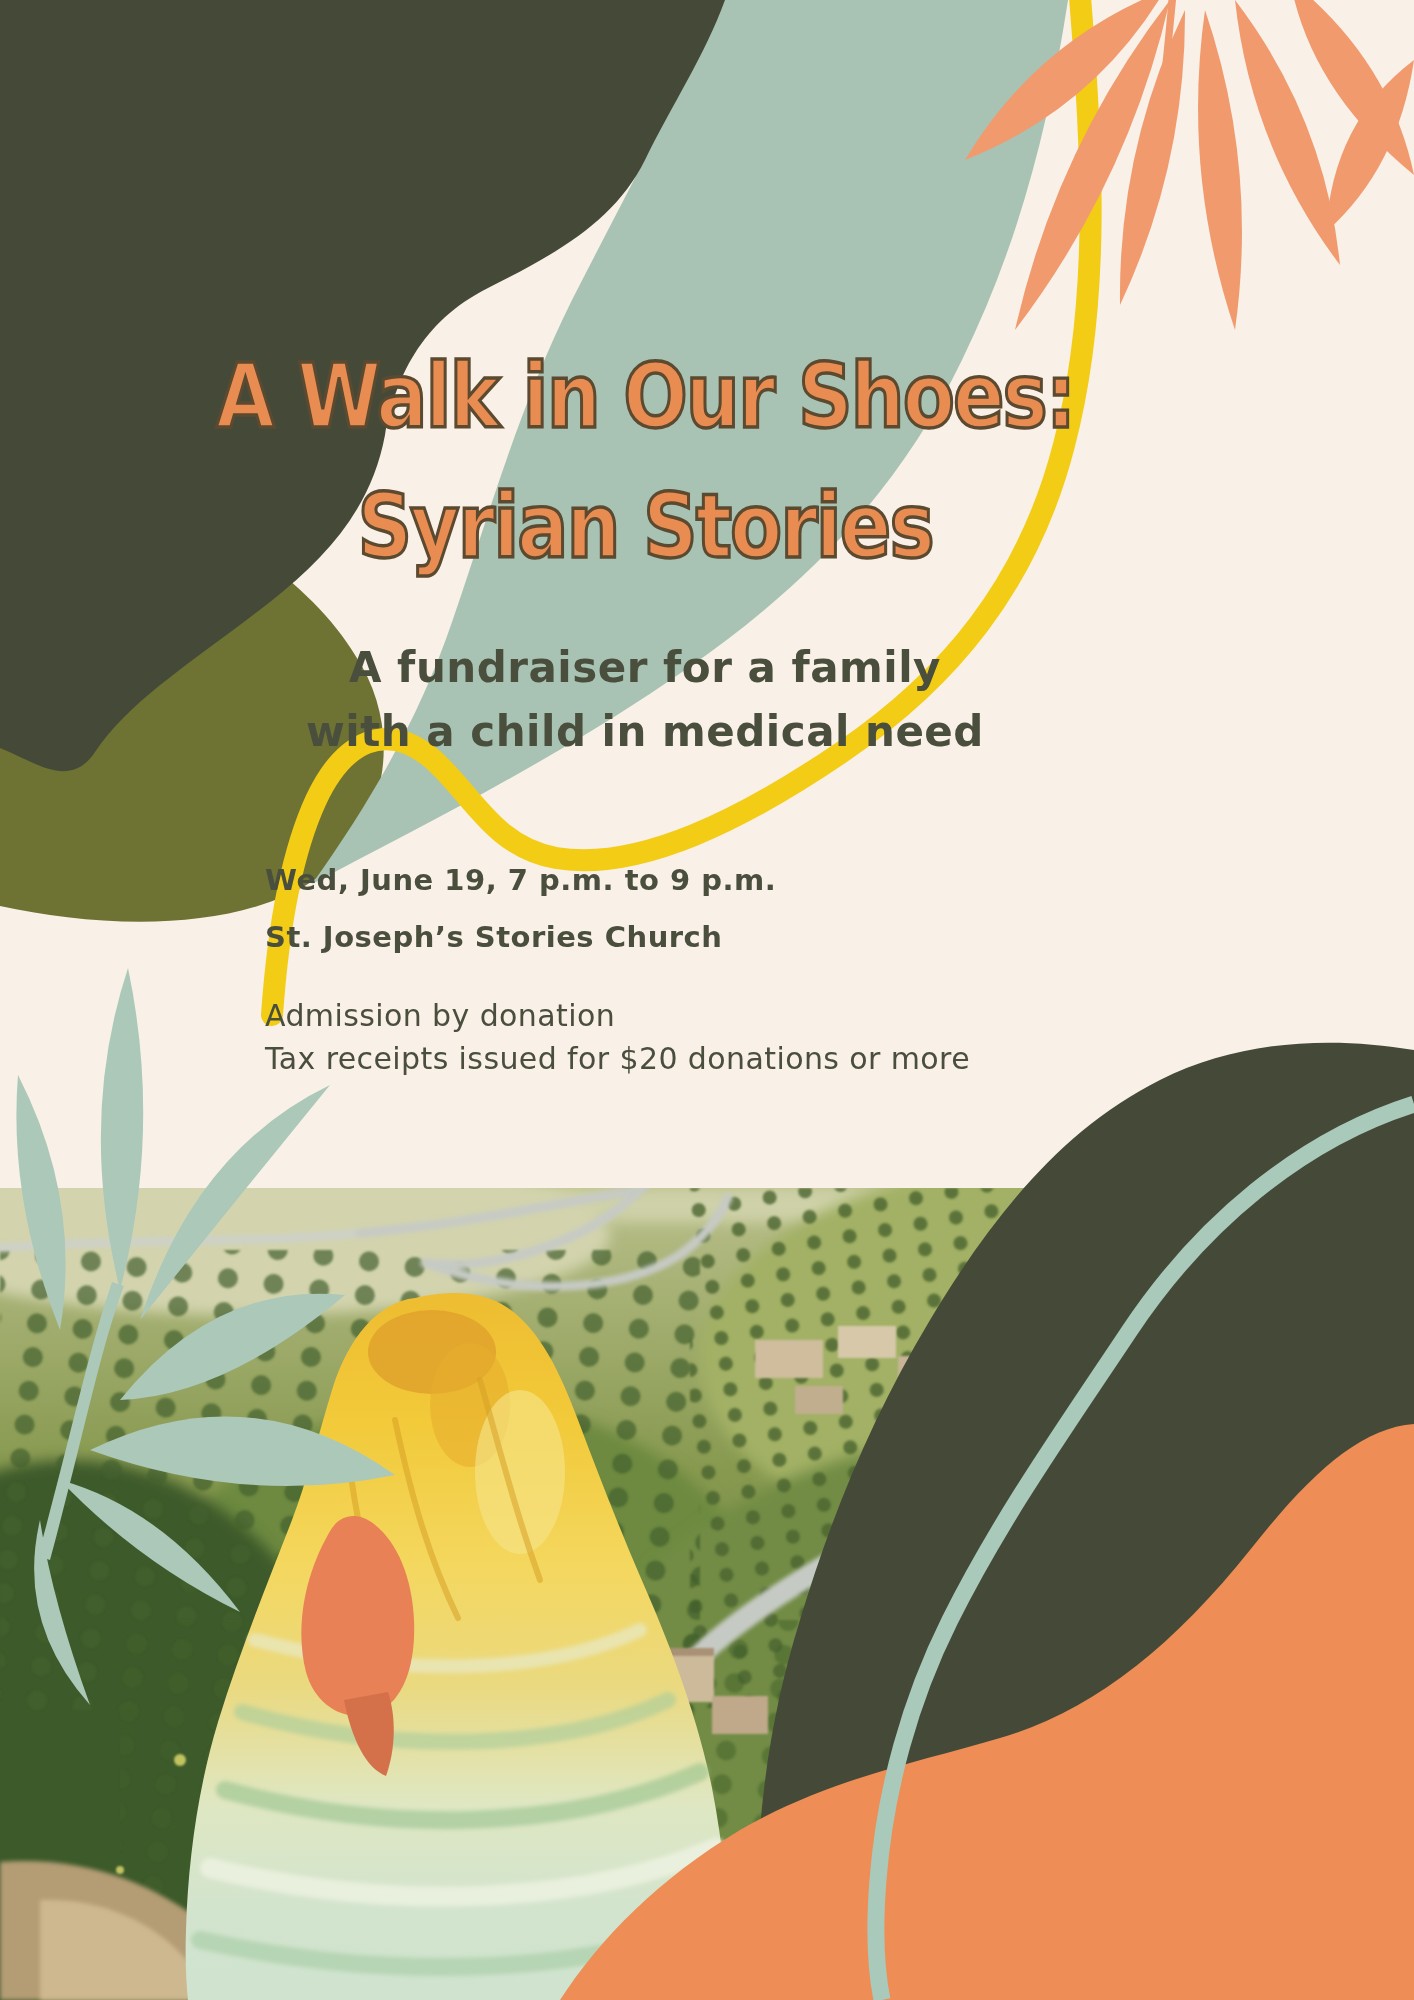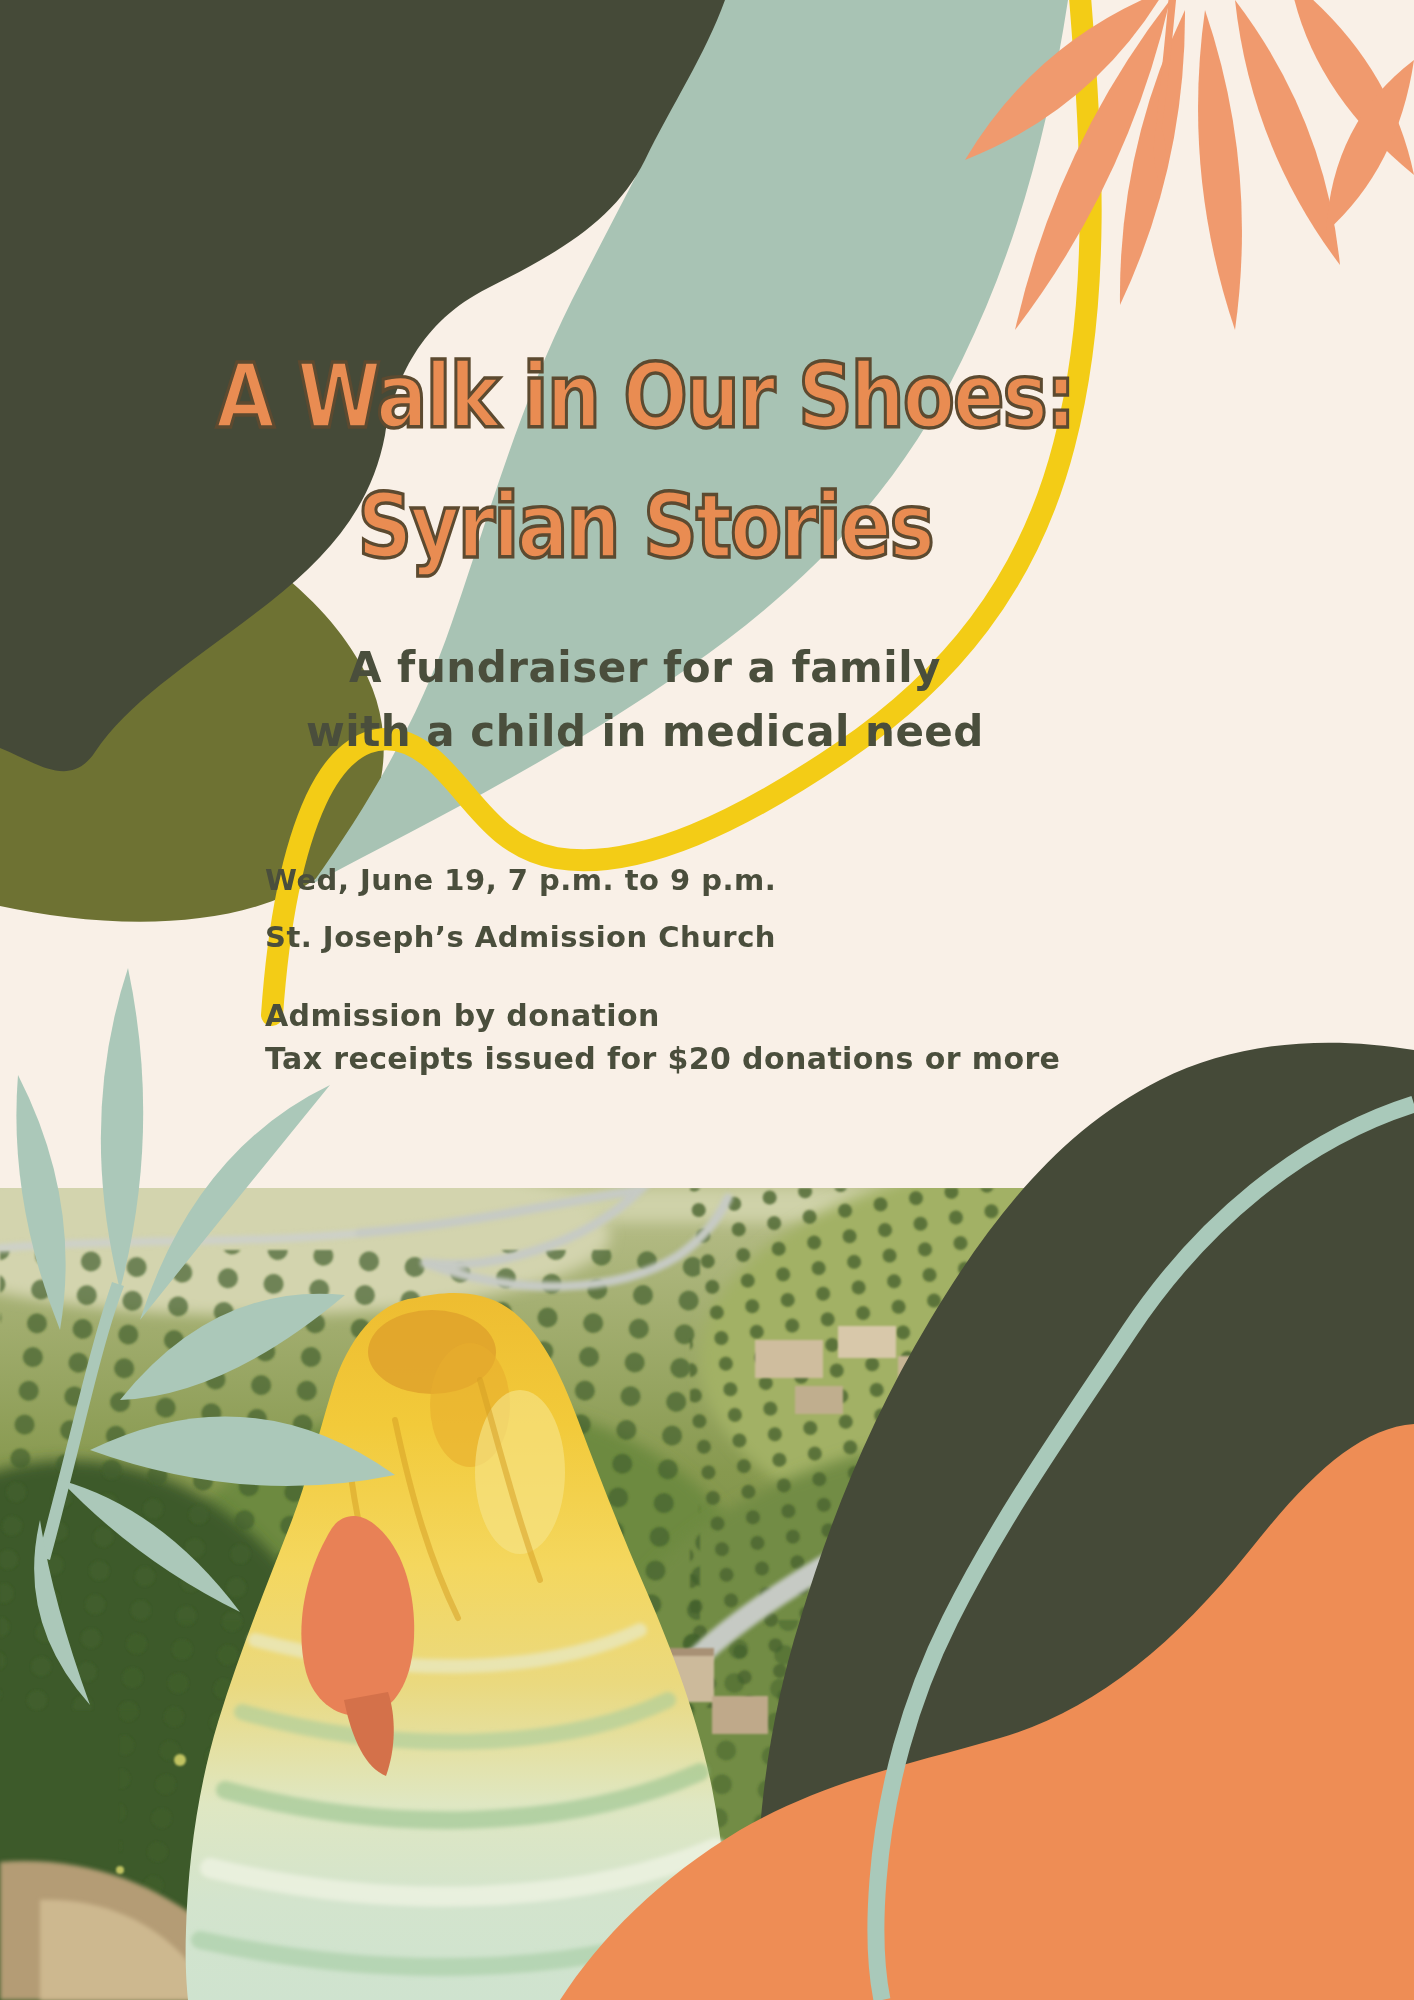--- a/index.html
+++ b/index.html
@@ -35,21 +35,21 @@
   .details{
     left:265px;top:852px;
     font-weight:700;
     font-size:29px;
     line-height:57px;
     letter-spacing:0.5px;
     color:var(--text_dark,#4a4e3c);
   }
   .admission{
     left:265px;top:994px;
-    font-weight:700;
+    font-weight:400;
     font-size:30px;
     line-height:43px;
     letter-spacing:0.4px;
     color:var(--text_dark,#4a4e3c);
   }
 </style>
 </head>
 <body>
 
 <div class="poster">
@@ -241,21 +241,21 @@
   <div class="txt title-line" style="top:352px">A Walk in Our Shoes:</div>
   <div class="txt title-line" style="top:482px">Syrian Stories</div>
 
   <div class="txt subtitle">
     <div>A fundraiser for a family</div>
     <div>with a child in medical need</div>
   </div>
 
   <div class="txt details">
     <div>Wed, June 19, 7 p.m. to 9 p.m.</div>
-    <div>St. Joseph’s Admission Church</div>
+    <div>St. Joseph’s Stories Church</div>
   </div>
 
   <div class="txt admission">
     <div>Admission by donation</div>
     <div>Tax receipts issued for $20 donations or more</div>
   </div>
 
 </div>
 
 </body></html>

